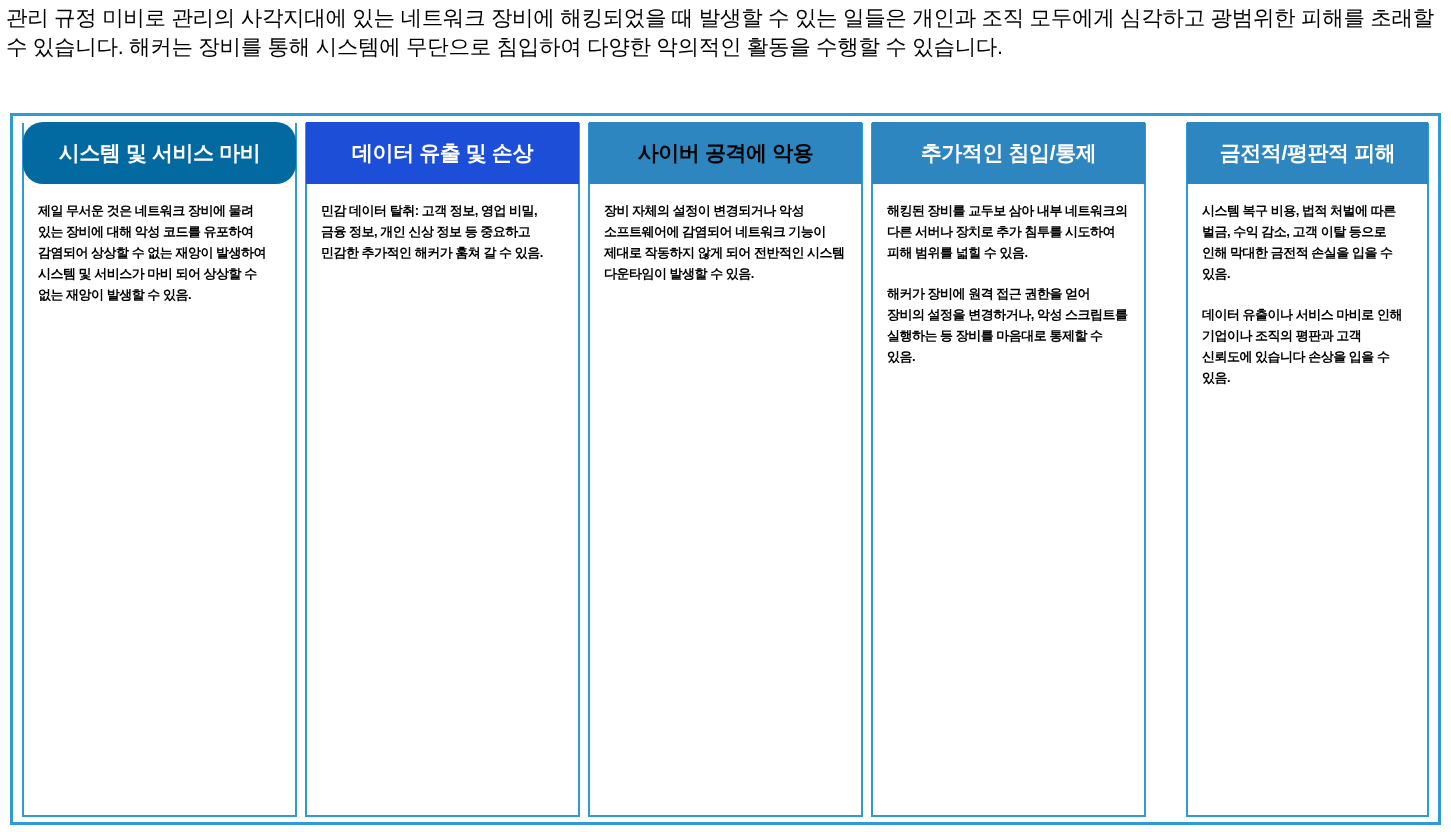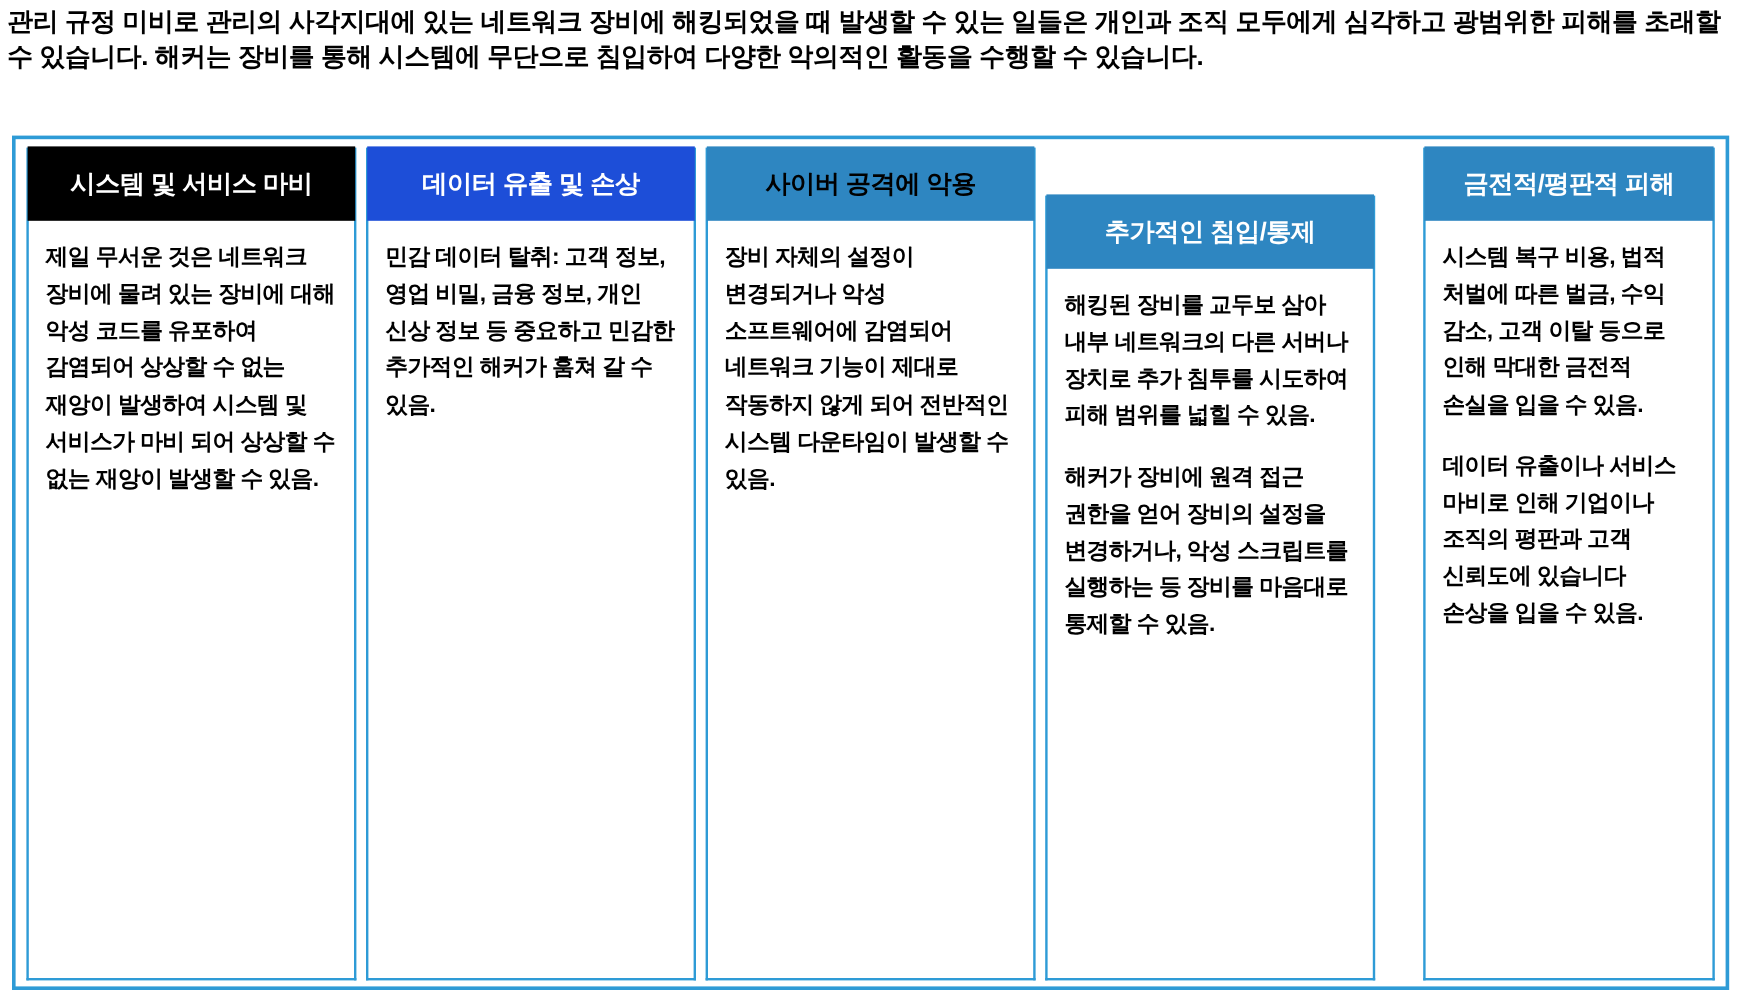--- a/index.html
+++ b/index.html
@@ -18,21 +18,21 @@
     position: relative;
     width: 1451px;
     height: 832px;
     box-sizing: border-box;
   }
 
   
   .intro {
     padding: 4px 6px 0 6px;
     font-size: 21.5px;
-    font-weight: bold;
+    font-weight: normal;
     line-height: 1.35;
     letter-spacing: -0.3px;
     color: #000000;
   }
 
   
   .diagram-frame {
     position: absolute;
     left: 10px;
     top: 113px;
@@ -83,21 +83,21 @@
     justify-content: center;
     margin: -1px -1px 0 -1px;
     text-align: center;
   }
   .col-body {
     flex: 1 1 auto;
     padding: 16px 14px 10px 14px;
     box-sizing: border-box;
   }
   .para {
-    font-size: 19px;
+    font-size: 13px;
     font-weight: bold;
     line-height: 1.62;
     letter-spacing: -0.5px;
     margin: 0 0 20px 0;
     color: #000000;
     word-break: keep-all;
   }
   .para:last-child { margin-bottom: 0; }
 
   
@@ -116,21 +116,21 @@
 
 <div class="page">
 
   <div class="intro">관리 규정 미비로 관리의 사각지대에 있는 네트워크 장비에 해킹되었을 때 발생할 수 있는 일들은 개인과 조직 모두에게 심각하고 광범위한 피해를 초래할 수 있습니다. 해커는 장비를 통해 시스템에 무단으로 침입하여 다양한 악의적인 활동을 수행할 수 있습니다.</div>
 
   <div class="diagram-frame" style="border-color: rgb(46, 155, 214);">
     <div class="columns">
 
       <div class="column">
         <div class="col-inner" style="border-color: rgb(46, 155, 214);">
-          <div class="col-header" style="background: #000000; color: rgb(255, 255, 255);">시스템 및 서비스 마비</div>
+          <div class="col-header" style="background: #0369a1; color: rgb(255, 255, 255); border-radius: 20px;">시스템 및 서비스 마비</div>
           <div class="col-body">
             <p class="para">제일 무서운 것은 네트워크 장비에 물려 있는 장비에 대해 악성 코드를 유포하여 감염되어 상상할 수 없는 재앙이 발생하여 시스템 및 서비스가 마비 되어 상상할 수 없는 재앙이 발생할 수 있음.</p>
           </div>
         </div>
       </div>
 
       <div class="column">
         <div class="col-inner" style="border-color: rgb(46, 155, 214);">
           <div class="col-header" style="background: #1d4ed8; color: rgb(255, 255, 255);">데이터 유출 및 손상</div>
           <div class="col-body">
@@ -142,21 +142,21 @@
       <div class="column">
         <div class="col-inner" style="border-color: rgb(46, 155, 214);">
           <div class="col-header" style="background: rgb(46, 134, 193); color: #000000;">사이버 공격에 악용</div>
           <div class="col-body">
             <p class="para">장비 자체의 설정이 변경되거나 악성 소프트웨어에 감염되어 네트워크 기능이 제대로 작동하지 않게 되어 전반적인 시스템 다운타임이 발생할 수 있음.</p>
           </div>
         </div>
       </div>
 
       <div class="column">
-        <div class="col-inner" style="border-color: rgb(46, 155, 214); margin-top: 40px;">
+        <div class="col-inner" style="border-color: rgb(46, 155, 214);">
           <div class="col-header" style="background: rgb(46, 134, 193); color: rgb(255, 255, 255);">추가적인 침입/통제</div>
           <div class="col-body">
             <p class="para">해킹된 장비를 교두보 삼아 내부 네트워크의 다른 서버나 장치로 추가 침투를 시도하여 피해 범위를 넓힐 수 있음.</p>
             <p class="para">해커가 장비에 원격 접근 권한을 얻어 장비의 설정을 변경하거나, 악성 스크립트를 실행하는 등 장비를 마음대로 통제할 수 있음.</p>
           </div>
         </div>
       </div>
 
       <div class="column">
         <div class="col-inner" style="border-color: rgb(46, 155, 214); margin-left: 32px;">

